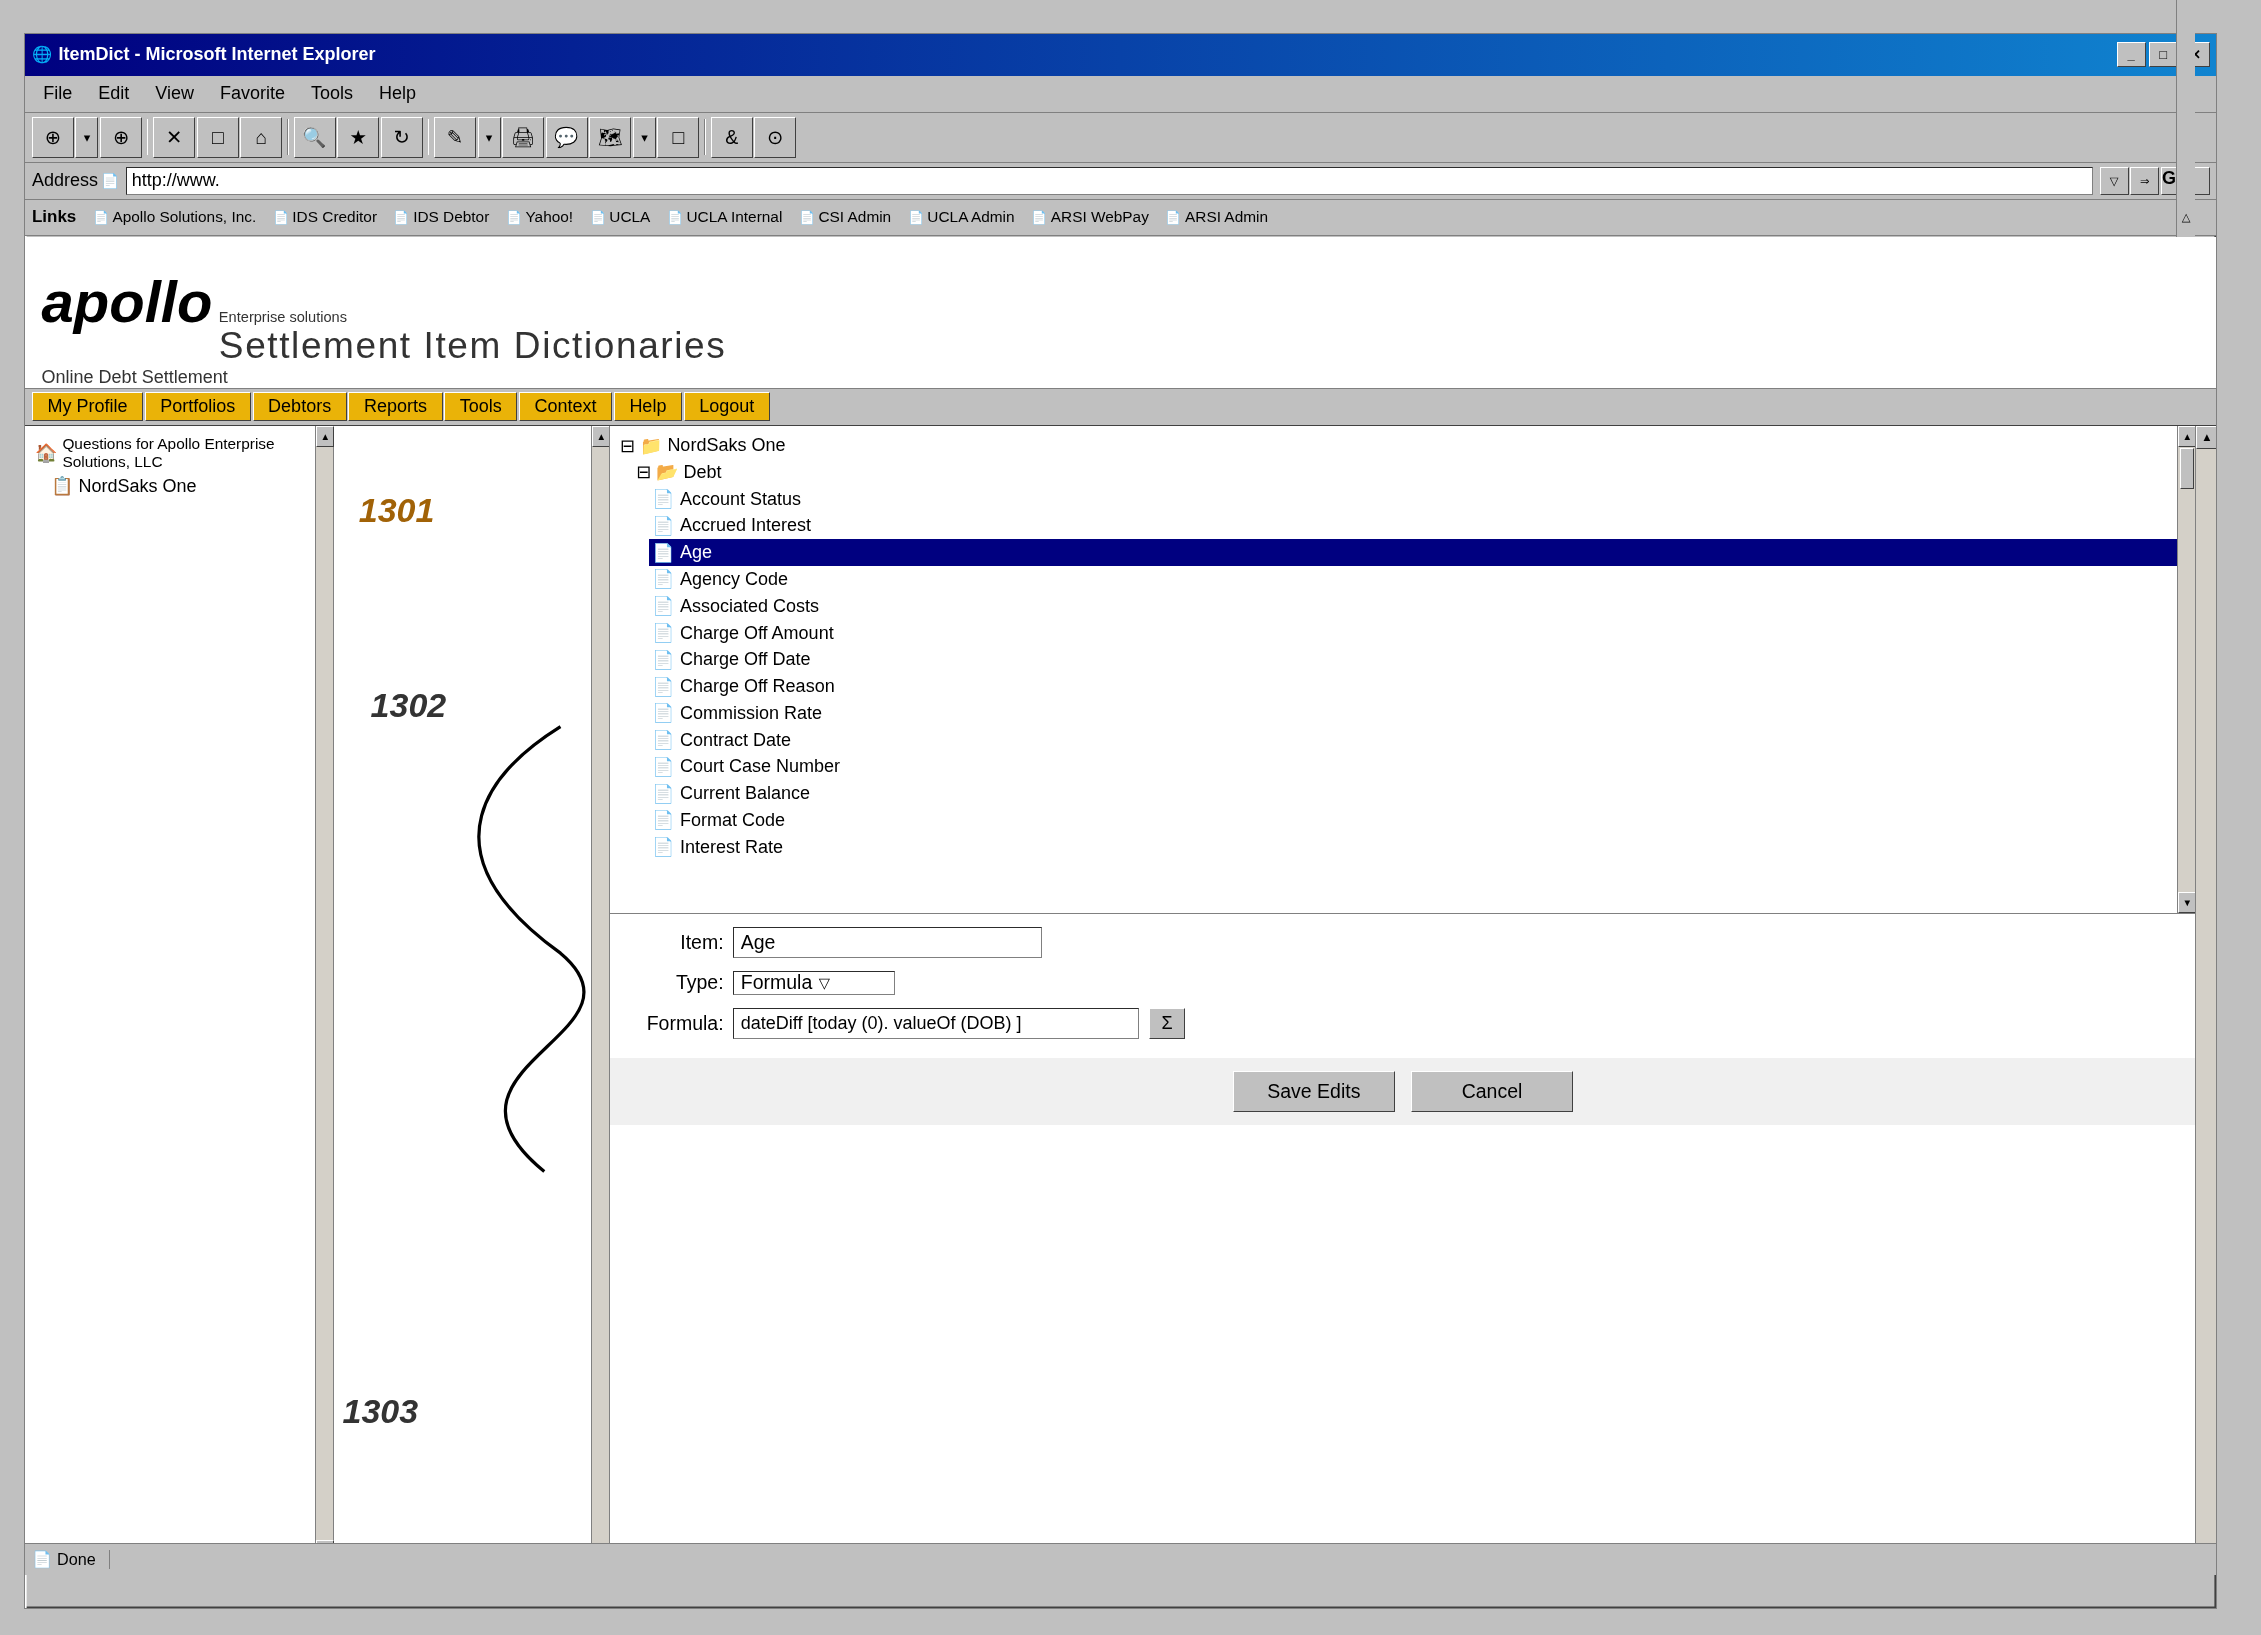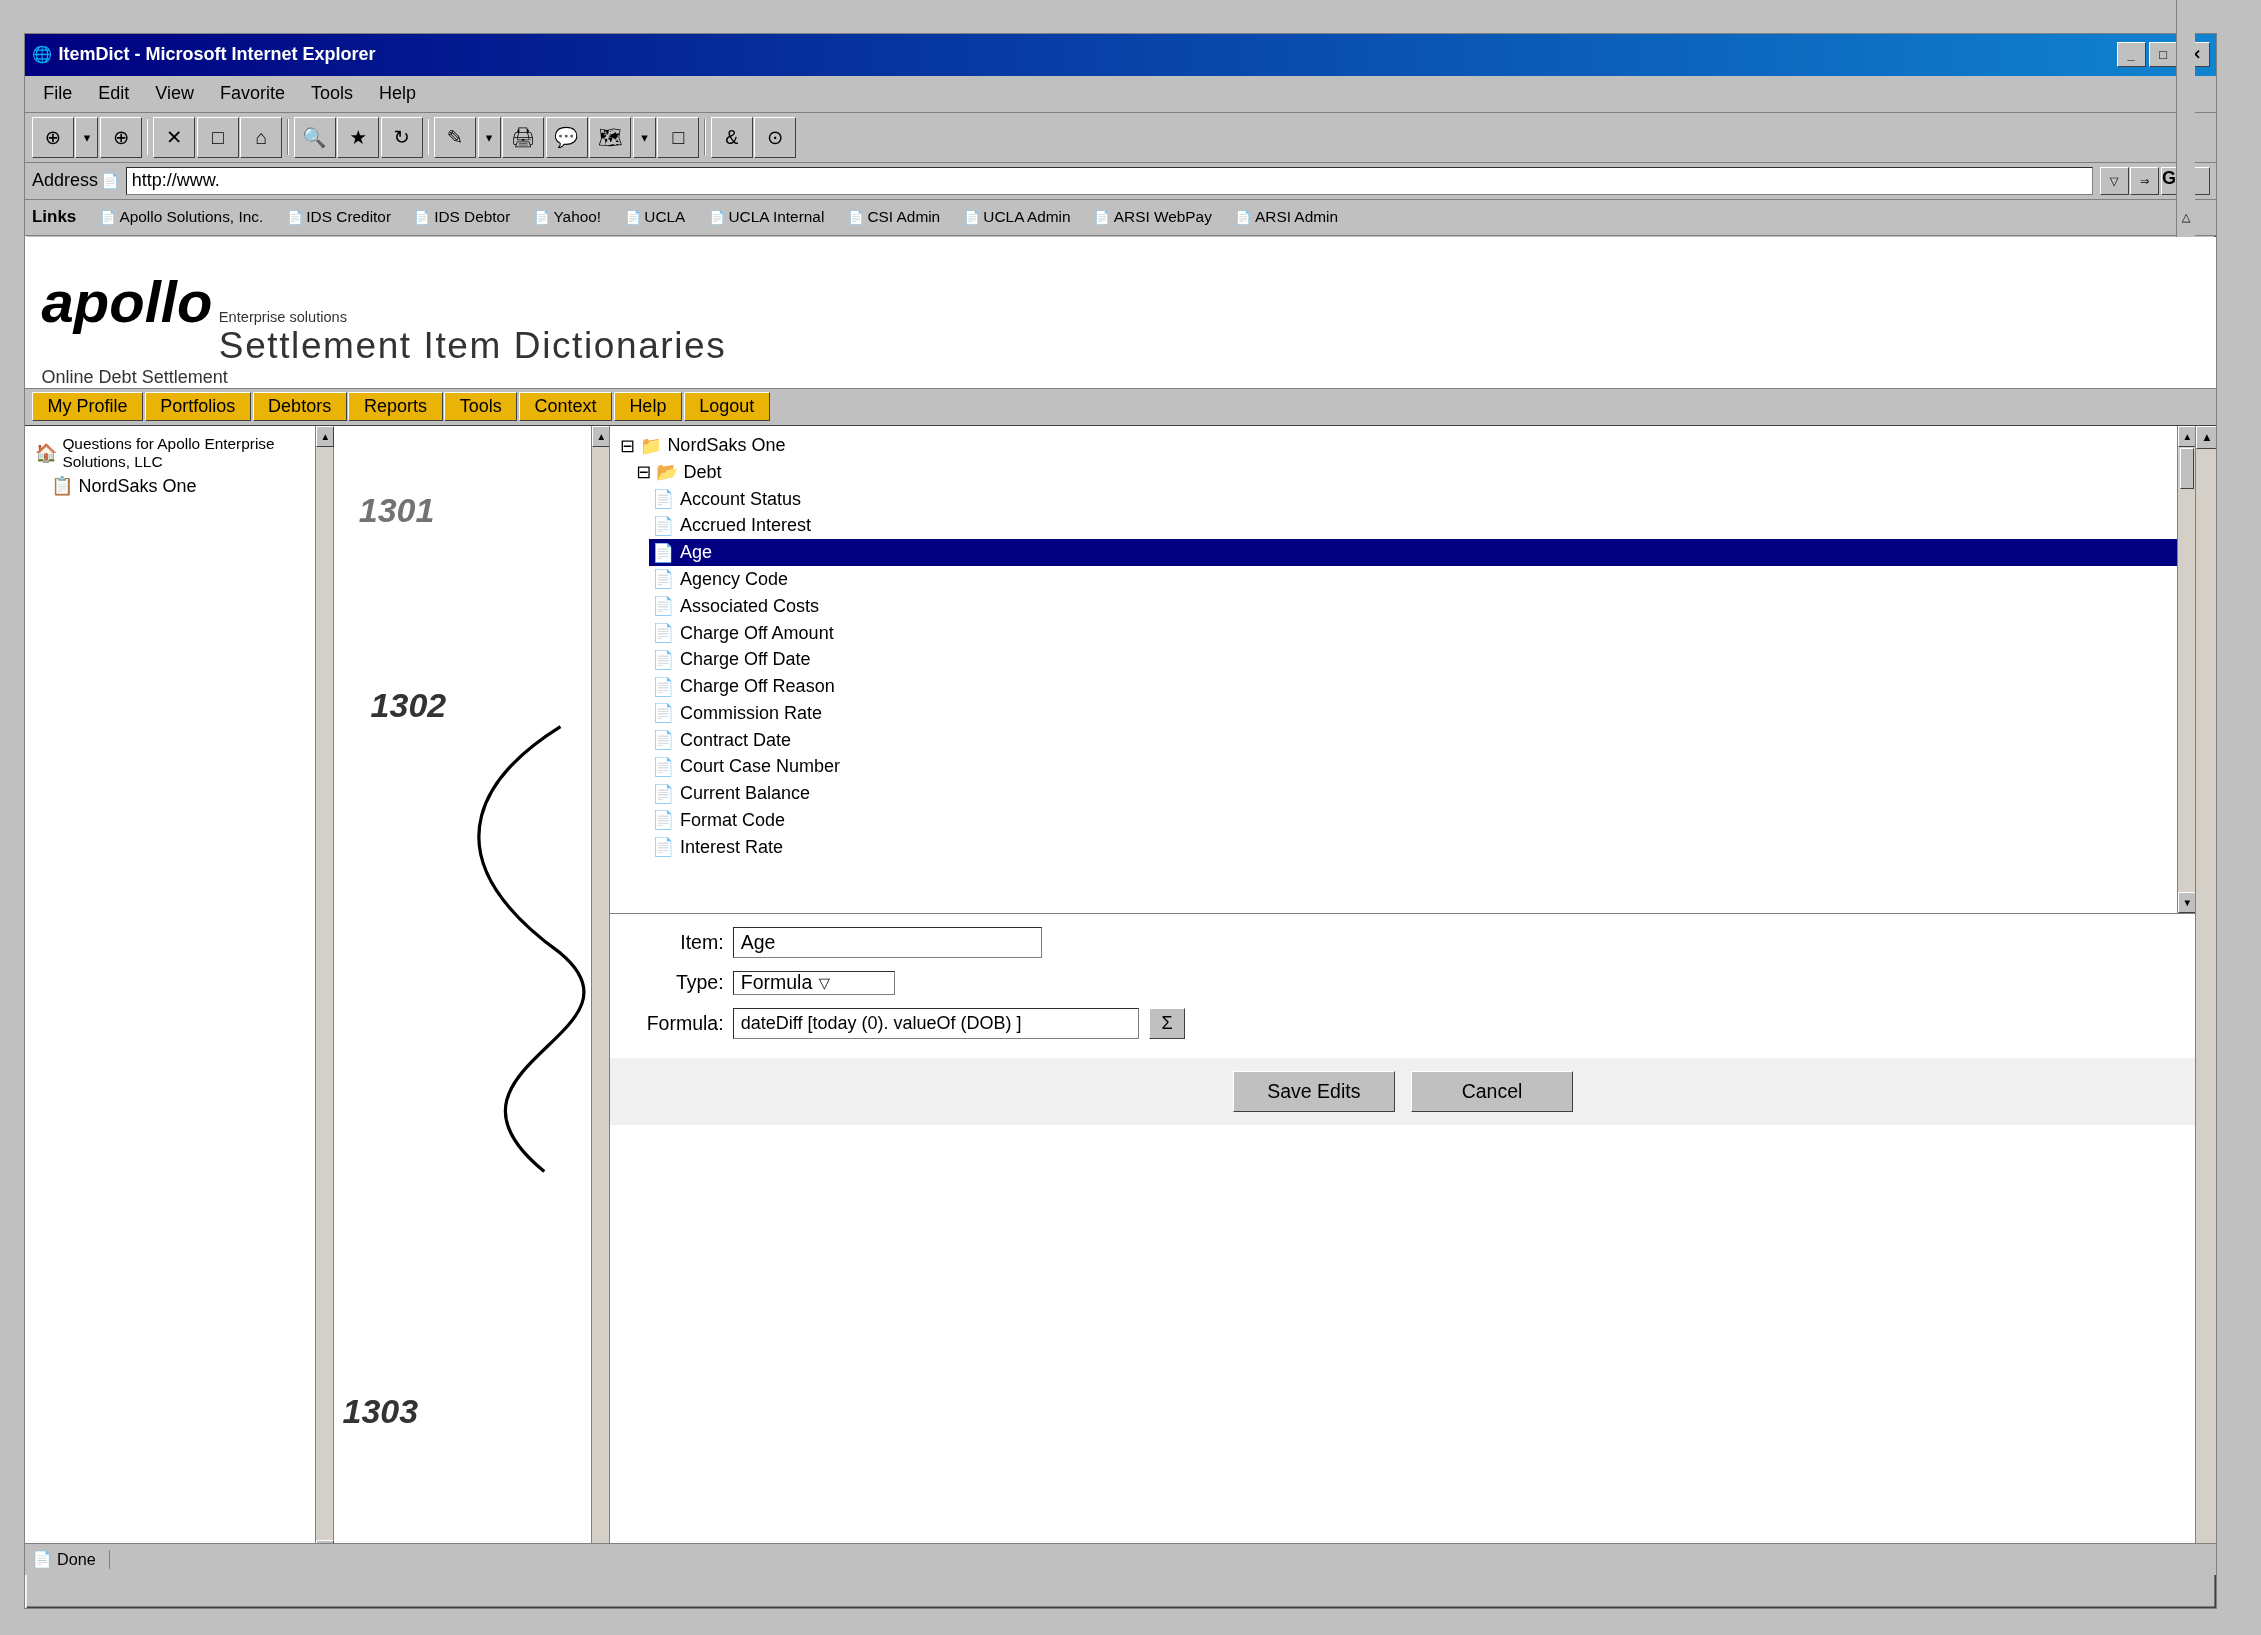--- a/index.html
+++ b/index.html
@@ -147,21 +147,21 @@
       cursor: pointer;
     }
 
     
     .links-bar {
       height: 36px;
       background: #c0c0c0;
       display: flex;
       align-items: center;
       padding: 1.6px 6.5px;
-      gap: 14px;
+      gap: 7px;
       border-bottom: 0.8px solid #808080;
       flex-wrap: nowrap;
       overflow: hidden;
     }
     .links-label {
       font-size: 17px;
       font-weight: bold;
       margin-right: 4.9px;
     }
     .link-item {
@@ -516,21 +516,21 @@
 
         <div style="height:18px; border-top:0.8px solid #808080; display:flex; background:#c0c0c0;">
           <div style="width:21px; height:18px; background:#c0c0c0; border:0.8px solid; border-color:#fff #404040 #404040 #fff; display:flex; align-items:center; justify-content:center; font-size:9px; cursor:pointer;">◄</div>
           <div style="flex:1; background:#d4d0c8;"></div>
           <div style="width:21px; height:18px; background:#c0c0c0; border:0.8px solid; border-color:#fff #404040 #404040 #fff; display:flex; align-items:center; justify-content:center; font-size:9px; cursor:pointer;">►</div>
         </div>
       </div>
 
       <div style="width:276px; border-right:1.6px solid #808080; position:relative; background:white; overflow:hidden;">
 
-        <div style="position:absolute; top:65px; left:24.4px; font-size:34px; font-style:italic; font-weight:bold; color:#737373;">1301</div>
+        <div style="position:absolute; top:65px; left:24.4px; font-size:34px; font-style:italic; font-weight:bold; color:#a16207;">1301</div>
         <div style="position:absolute; top:260px; left:16.2px; font-size:34px; font-style:italic; font-weight:bold; color:#333;margin-left:20px;">1302</div>
         <div style="position:absolute; bottom:162px; left:8.1px; font-size:34px; font-style:italic; font-weight:bold; color:#333;">1303</div>
 
         <svg class="curve-svg" viewBox="0 0 340 900">
           <path d="M 280 100 C 200 150, 100 250, 280 380 C 400 480, 100 520, 260 650" stroke="black" stroke-width="4" fill="none"></path>
         </svg>
 
         <div style="position:absolute; right:0; top:0; bottom:0; width:18px; background:#c0c0c0; border-left:0.8px solid #808080; display:flex; flex-direction:column;">
           <div style="width:18px; height:21px; background:#c0c0c0; border:0.8px solid; border-color:#fff #404040 #404040 #fff; display:flex; align-items:center; justify-content:center; font-size:9.7px; cursor:pointer;">▲</div>
           <div style="flex:1; background:#d4d0c8;"></div>

